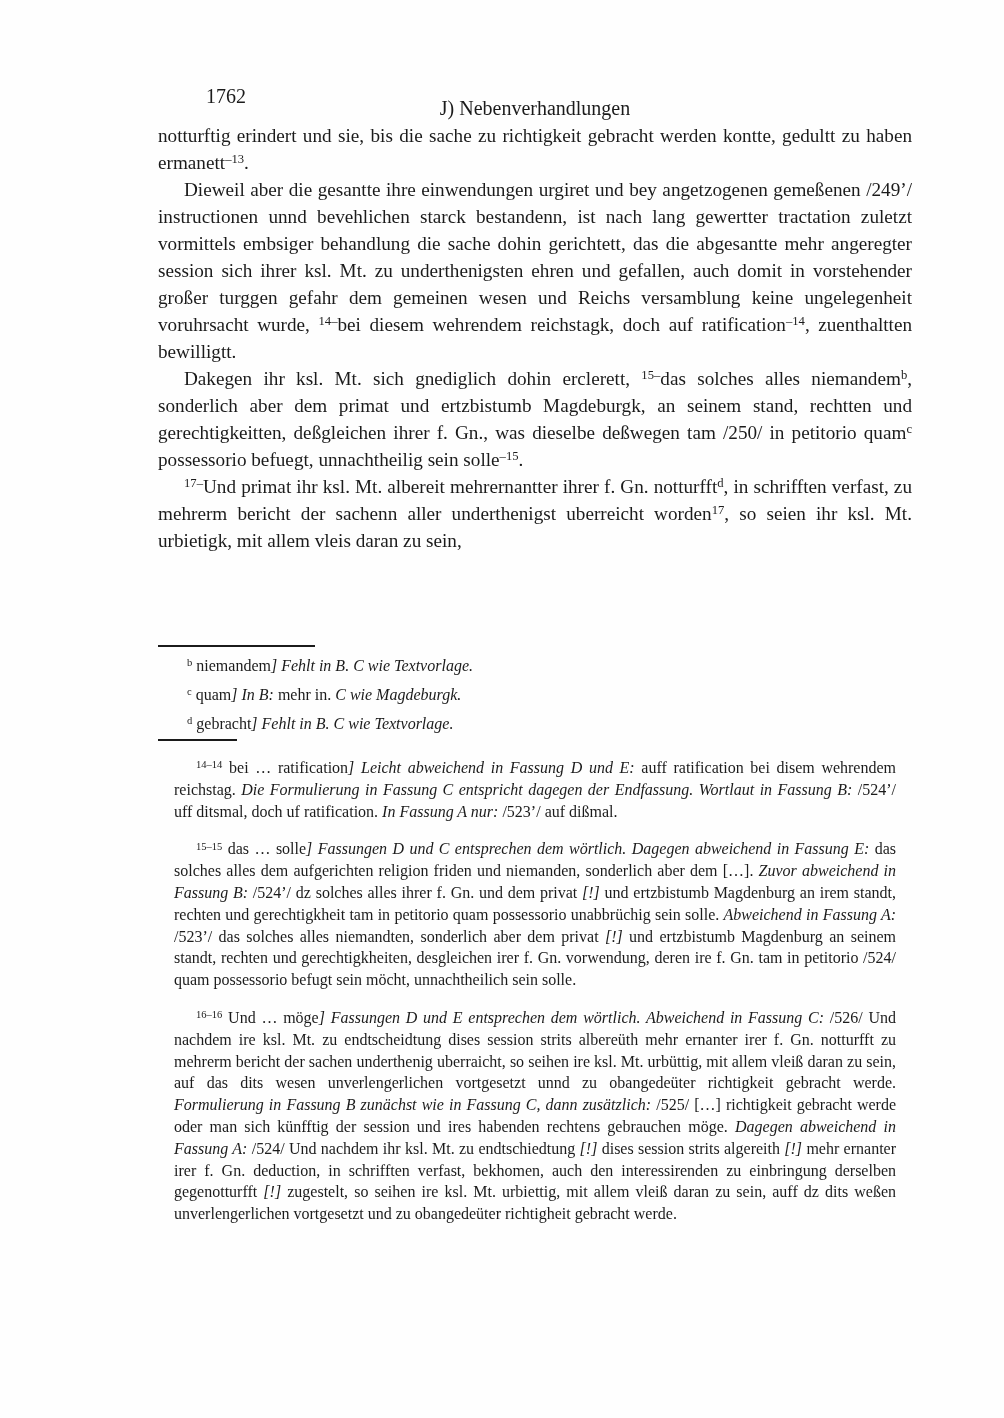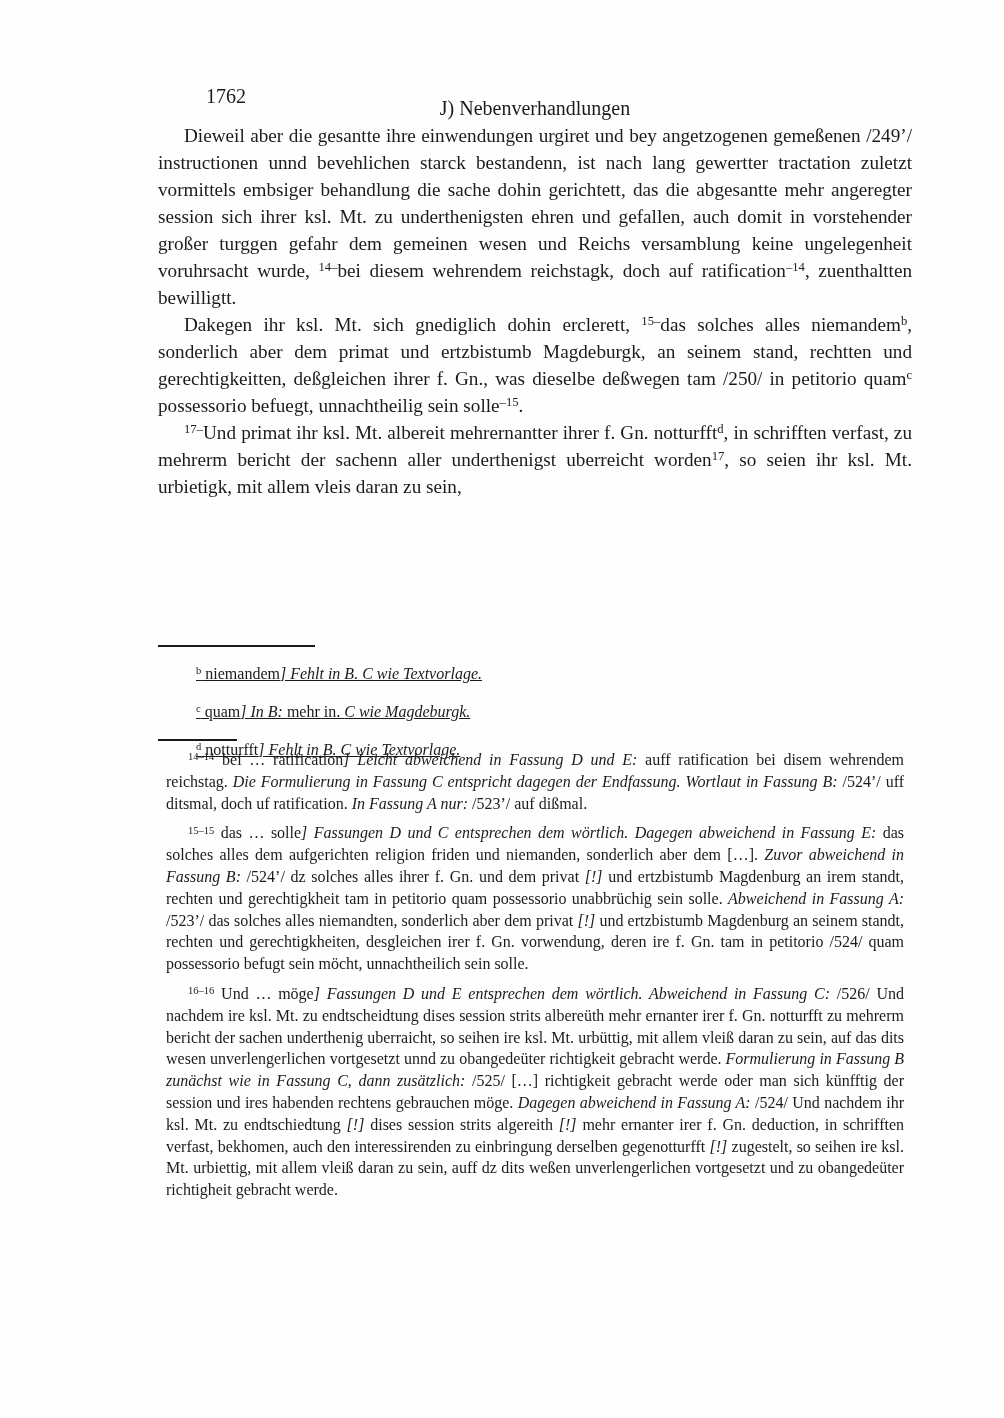--- a/index.html
+++ b/index.html
@@ -40,52 +40,53 @@
 
   .rule { height: 0; border-top: 2px solid #1b1b1b; }
 
   .apparatus {
     position: absolute;
     top: 645px; left: 158px; width: 754px;
     font-size: 16px; line-height: 22px;
     text-align: left; hyphens: none;
   }
   .rule-apparatus { width: 157px; margin-bottom: 8px; }
-  .app-note { margin: 16px; text-indent: 22px; text-decoration: underline; }
+  .app-note { margin: 7px; text-indent: 22px; }
 
   .footnotes {
     position: absolute;
     top: 739px; left: 158px; width: 754px;
     font-size: 16px; line-height: 21.8px;
     text-align: justify; hyphens: none;
   }
   .rule-footnotes { width: 79px; margin-bottom: 6px; }
-  .footnote { margin: 8px; text-indent: 22px; }
+  .footnote { margin: 16px; text-indent: 22px; }
 </style>
 </head>
 <body>
 
 <div class="page">
 
   <header class="running-header">
     <span class="page-number">1762</span>
     <span class="running-title">J) Nebenverhandlungen</span>
   </header>
 
   <main class="text-block">
+    <p class="body-para no-indent"><span>notturftig erindert und sie, bis die sache zu richtigkeit gebracht werden kontte, gedultt zu haben ermanett</span><sup>–13</sup><span>.</span></p>
     <p class="body-para"><span>Dieweil aber die gesantte ihre einwendungen urgiret und bey angetzogenen gemeßenen /249’/ instructionen unnd bevehlichen starck bestandenn, ist nach lang gewertter tractation zuletzt vormittels embsiger behandlung die sache dohin gerichtett, das die abgesantte mehr angeregter session sich ihrer ksl. Mt. zu underthenigsten ehren und gefallen, auch domit in vorstehender großer turggen gefahr dem gemeinen wesen und Reichs versamblung keine ungelegenheit voruhrsacht wurde, </span><sup>14–</sup><span>bei diesem wehrendem reichstagk, doch auf ratification</span><sup>–14</sup><span>, zuenthaltten bewilligtt.</span></p>
     <p class="body-para"><span>Dakegen ihr ksl. Mt. sich gnediglich dohin erclerett, </span><sup>15–</sup><span>das solches alles niemandem</span><sup>b</sup><span>, sonderlich aber dem primat und ertzbistumb Magdeburgk, an seinem stand, rechtten und gerechtigkeitten, deßgleichen ihrer f. Gn., was dieselbe deßwegen tam /250/ in petitorio quam</span><sup>c</sup><span> possessorio befuegt, unnachtheilig sein solle</span><sup>–15</sup><span>.</span></p>
     <p class="body-para"><sup>17–</sup><span>Und primat ihr ksl. Mt. albereit mehrernantter ihrer f. Gn. notturfft</span><sup>d</sup><span>, in schrifften verfast, zu mehrerm bericht der sachenn aller underthenigst uberreicht worden</span><sup>17</sup><span>, so seien ihr ksl. Mt. urbietigk, mit allem vleis daran zu sein,</span></p>
   </main>
 
   <section class="apparatus">
     <div class="rule rule-apparatus"></div>
     <p class="app-note"><sup>b</sup><span> niemandem</span><em>] Fehlt in B. C wie Textvorlage.</em></p>
     <p class="app-note"><sup>c</sup><span> quam</span><em>] In B: </em><span>mehr in. </span><em>C wie Magdeburgk.</em></p>
-    <p class="app-note"><sup>d</sup><span> notturfft</span><em>] Fehlt in B. C wie Textvorlage.</em></p>
+    <p class="app-note"><sup>d</sup><span> gebracht</span><em>] Fehlt in B. C wie Textvorlage.</em></p>
   </section>
 
   <section class="footnotes">
     <div class="rule rule-footnotes"></div>
     <p class="footnote"><sup>14–14</sup><span> bei … ratification</span><em>] Leicht abweichend in Fassung D und E: </em><span>auff ratification bei disem wehrendem reichstag. </span><em>Die Formulierung in Fassung C entspricht dagegen der Endfassung. Wortlaut in Fassung B: </em><span>/524’/ uff ditsmal, doch uf ratification. </span><em>In Fassung A nur: </em><span>/523’/ auf dißmal.</span></p>
     <p class="footnote"><sup>15–15</sup><span> das … solle</span><em>] Fassungen D und C entsprechen dem wörtlich. Dagegen abweichend in Fassung E: </em><span>das solches alles dem aufgerichten religion friden und niemanden, sonderlich aber dem […]. </span><em>Zuvor abweichend in Fassung B: </em><span>/524’/ dz solches alles ihrer f. Gn. und dem privat </span><em>[!]</em><span> und ertzbistumb Magdenburg an irem standt, rechten und gerechtigkheit tam in petitorio quam possessorio unabbrüchig sein solle. </span><em>Abweichend in Fassung A: </em><span>/523’/ das solches alles niemandten, sonderlich aber dem privat </span><em>[!]</em><span> und ertzbistumb Magdenburg an seinem standt, rechten und gerechtigkheiten, desgleichen irer f. Gn. vorwendung, deren ire f. Gn. tam in petitorio /524/ quam possessorio befugt sein möcht, unnachtheilich sein solle.</span></p>
     <p class="footnote"><sup>16–16</sup><span> Und … möge</span><em>] Fassungen D und E entsprechen dem wörtlich. Abweichend in Fassung C: </em><span>/526/ Und nachdem ire ksl. Mt. zu endtscheidtung dises session strits albereüth mehr ernanter irer f. Gn. notturfft zu mehrerm bericht der sachen underthenig uberraicht, so seihen ire ksl. Mt. urbüttig, mit allem vleiß daran zu sein, auf das dits wesen unverlengerlichen vortgesetzt unnd zu obangedeüter richtigkeit gebracht werde. </span><em>Formulierung in Fassung B zunächst wie in Fassung C, dann zusätzlich: </em><span>/525/ […] richtigkeit gebracht werde oder man sich künfftig der session und ires habenden rechtens gebrauchen möge. </span><em>Dagegen abweichend in Fassung A: </em><span>/524/ Und nachdem ihr ksl. Mt. zu endtschiedtung </span><em>[!]</em><span> dises session strits algereith </span><em>[!]</em><span> mehr ernanter irer f. Gn. deduction, in schrifften verfast, bekhomen, auch den interessirenden zu einbringung derselben gegenotturfft </span><em>[!]</em><span> zugestelt, so seihen ire ksl. Mt. urbiettig, mit allem vleiß daran zu sein, auff dz dits weßen unverlengerlichen vortgesetzt und zu obangedeüter richtigheit gebracht werde.</span></p>
   </section>
 
 </div>

